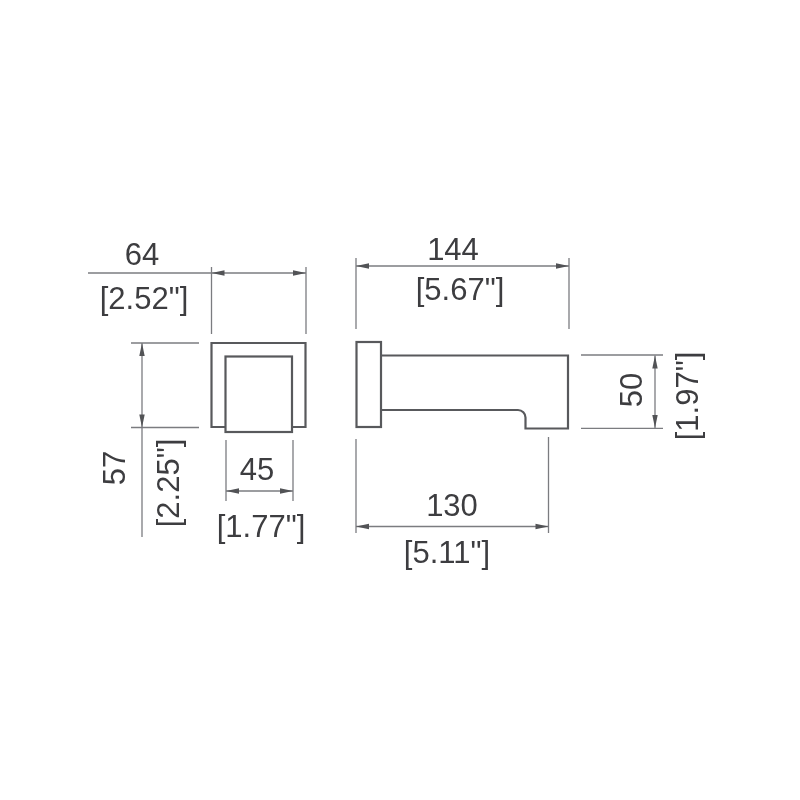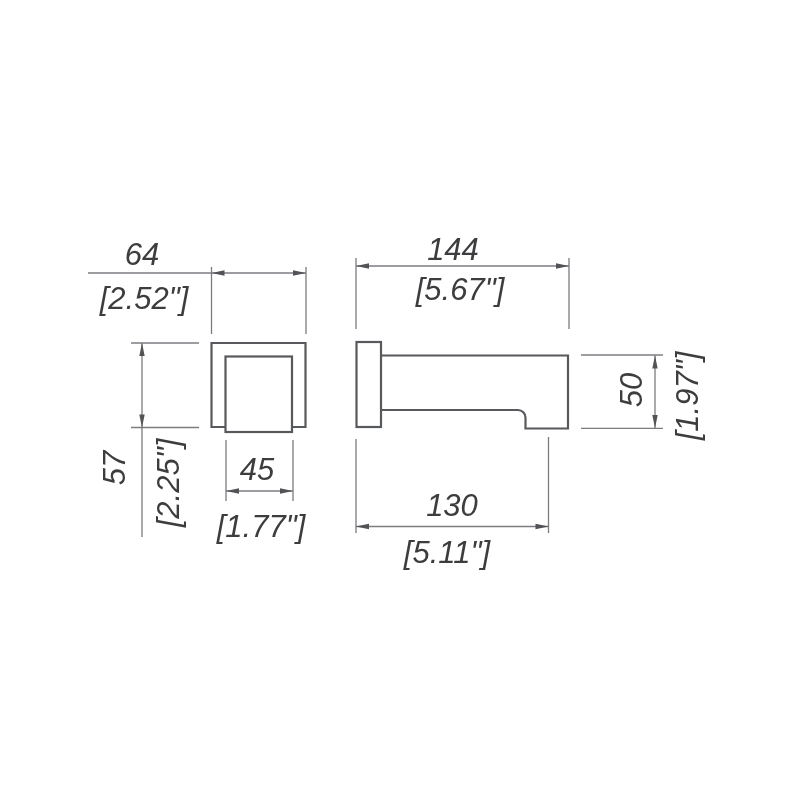--- a/index.html
+++ b/index.html
@@ -6,21 +6,20 @@
     margin: 0;
     padding: 0;
     background: #ffffff;
   }
   .canvas {
     position: relative;
     width: 800px;
     height: 760px;
     background: #f0abfc;
     overflow: hidden;
-    font-style: italic;
   }
   svg text {
     font-family: "Liberation Sans", "DejaVu Sans", sans-serif;
     font-size: 31px;
     letter-spacing: 0px;
   }
 </style>
 </head>
 <body>
 

